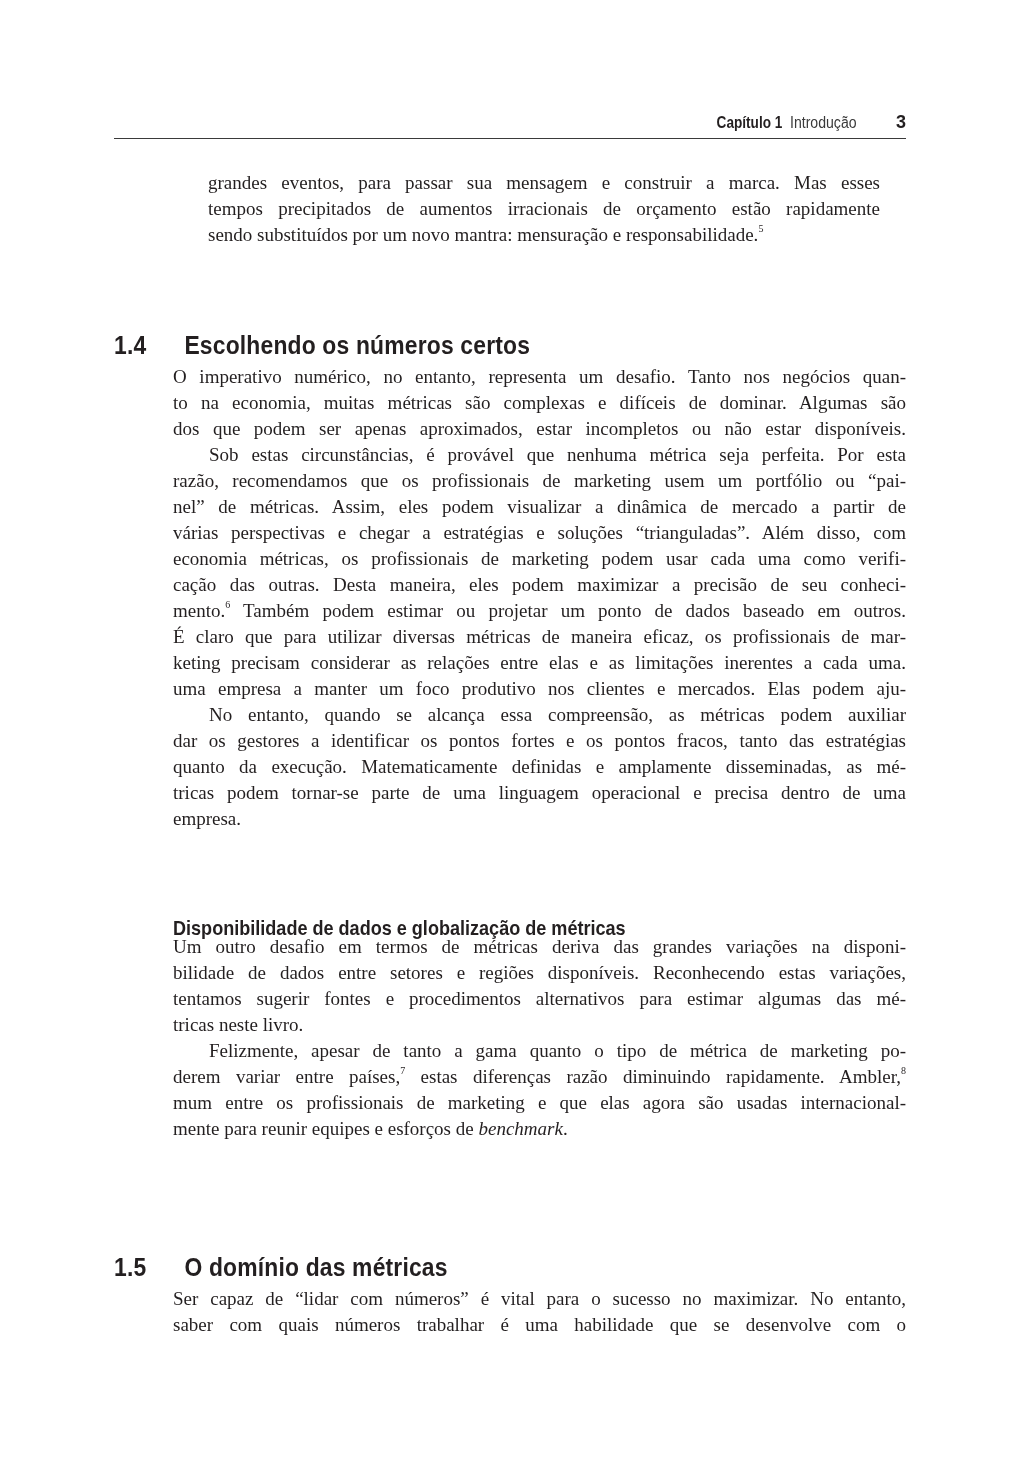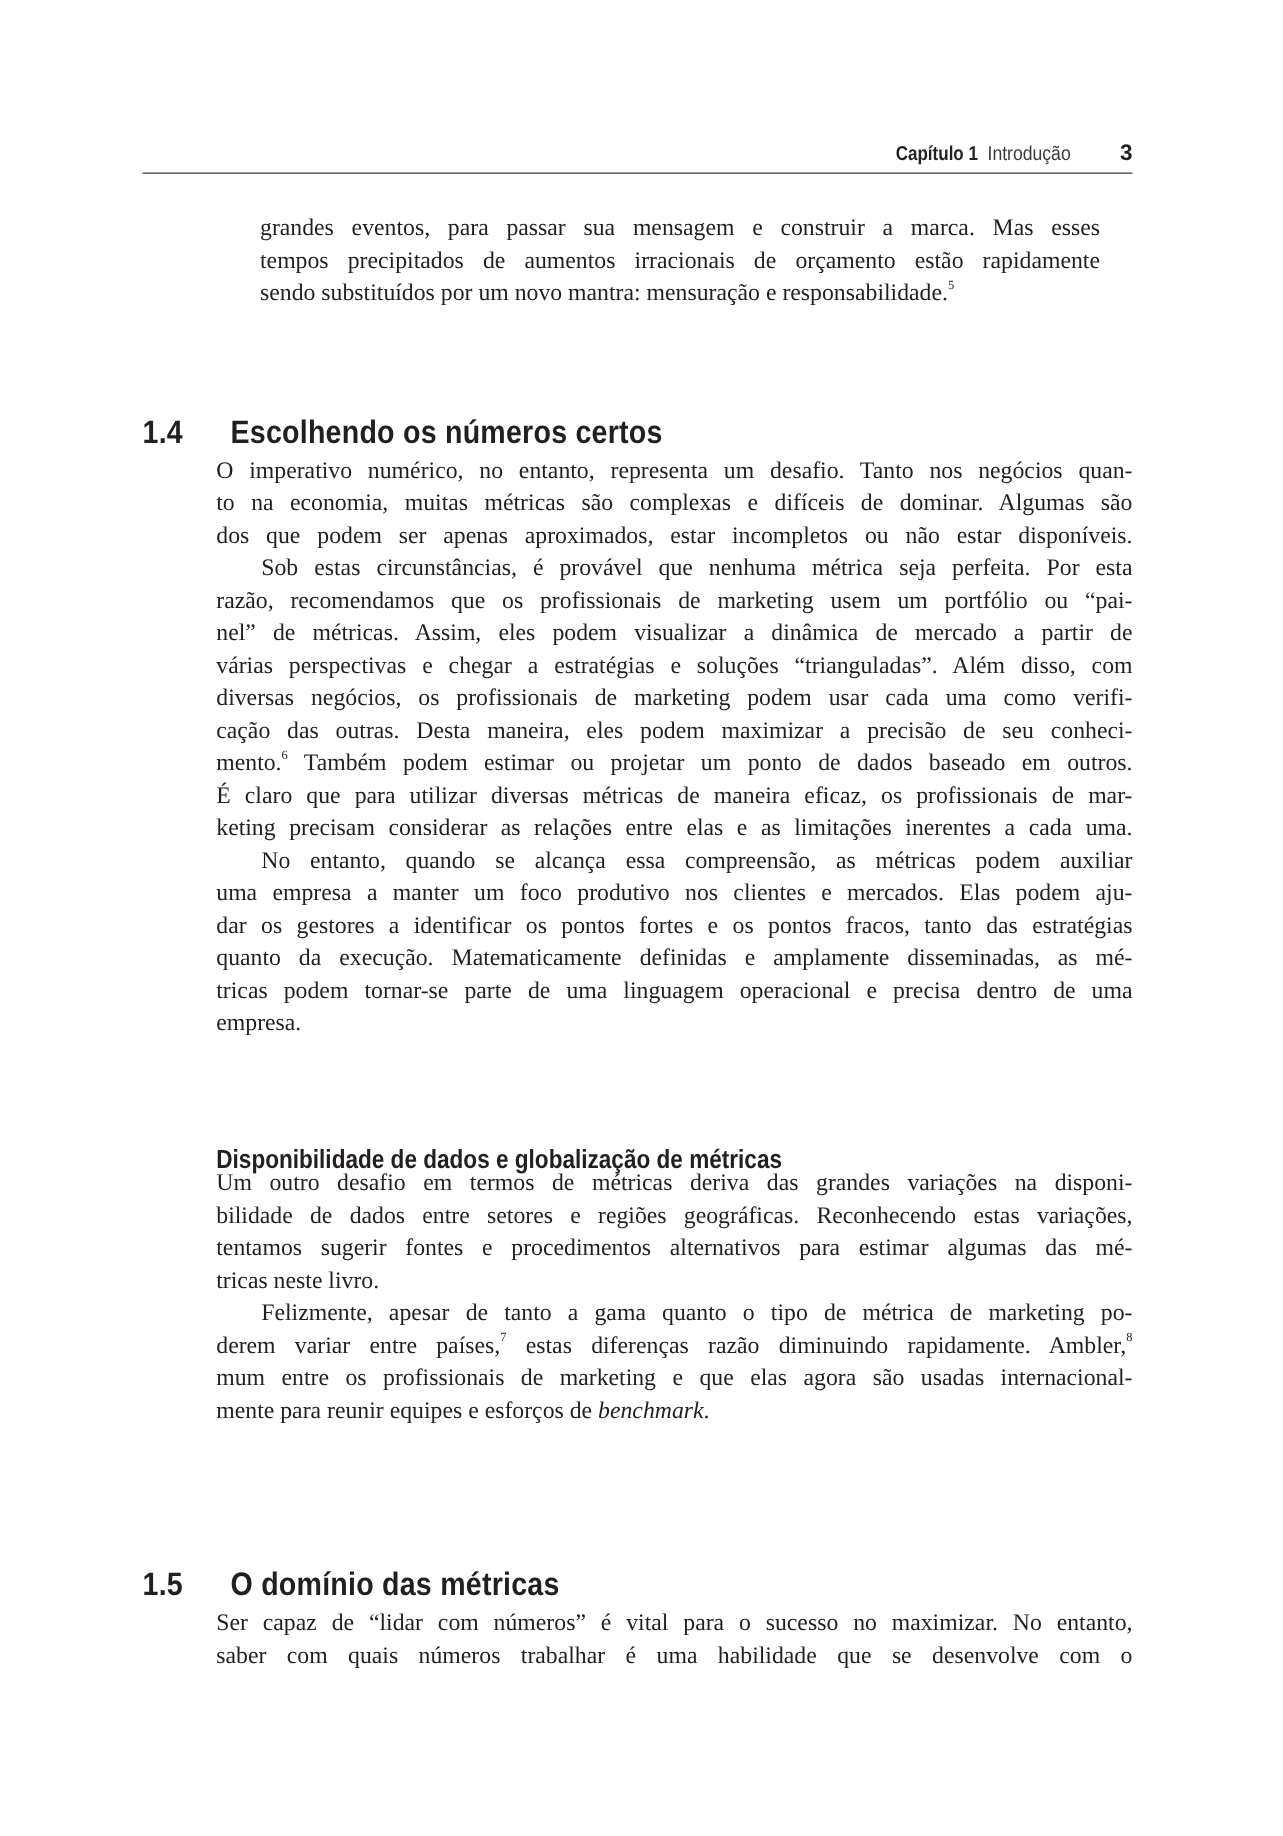--- a/index.html
+++ b/index.html
@@ -84,42 +84,42 @@
   <div>
     <span class="line">O imperativo numérico, no entanto, representa um desafio. Tanto nos negócios quan-</span>
     <span class="line">to na economia, muitas métricas são complexas e difíceis de dominar. Algumas são</span>
     <span class="line">dos que podem ser apenas aproximados, estar incompletos ou não estar disponíveis.</span>
   </div>
   <div>
     <span class="line ind">Sob estas circunstâncias, é provável que nenhuma métrica seja perfeita. Por esta</span>
     <span class="line">razão, recomendamos que os profissionais de marketing usem um portfólio ou “pai-</span>
     <span class="line">nel” de métricas. Assim, eles podem visualizar a dinâmica de mercado a partir de</span>
     <span class="line">várias perspectivas e chegar a estratégias e soluções “trianguladas”. Além disso, com</span>
-    <span class="line">diversas negócios, os profissionais de marketing podem usar cada uma como verifi-</span>
+    <span class="line">economia métricas, os profissionais de marketing podem usar cada uma como verifi-</span>
     <span class="line">cação das outras. Desta maneira, eles podem maximizar a precisão de seu conheci-</span>
     <span class="line"><span>mento.</span><sup>6</sup> <span>Também podem estimar ou projetar um ponto de dados baseado em outros.</span></span>
     <span class="line">É claro que para utilizar diversas métricas de maneira eficaz, os profissionais de mar-</span>
     <span class="line">keting precisam considerar as relações entre elas e as limitações inerentes a cada uma.</span>
   </div>
   <div>
+    <span class="line">uma empresa a manter um foco produtivo nos clientes e mercados. Elas podem aju-</span>
     <span class="line ind">No entanto, quando se alcança essa compreensão, as métricas podem auxiliar</span>
-    <span class="line">uma empresa a manter um foco produtivo nos clientes e mercados. Elas podem aju-</span>
     <span class="line">dar os gestores a identificar os pontos fortes e os pontos fracos, tanto das estratégias</span>
     <span class="line">quanto da execução. Matematicamente definidas e amplamente disseminadas, as mé-</span>
     <span class="line">tricas podem tornar-se parte de uma linguagem operacional e precisa dentro de uma</span>
     <span class="line last">empresa.</span>
   </div>
 </div>
 
 <h3 class="subheading">Disponibilidade de dados e globalização de métricas</h3>
 
 <div class="body-block b14s serif">
   <div>
     <span class="line">Um outro desafio em termos de métricas deriva das grandes variações na disponi-</span>
-    <span class="line">bilidade de dados entre setores e regiões geográficas. Reconhecendo estas variações,</span>
+    <span class="line">bilidade de dados entre setores e regiões disponíveis. Reconhecendo estas variações,</span>
     <span class="line">tentamos sugerir fontes e procedimentos alternativos para estimar algumas das mé-</span>
     <span class="line last">tricas neste livro.</span>
   </div>
   <div>
     <span class="line ind">Felizmente, apesar de tanto a gama quanto o tipo de métrica de marketing po-</span>
     <span class="line"><span>derem variar entre países,</span><sup>7</sup> <span>estas diferenças razão diminuindo rapidamente. Ambler,</span><sup>8</sup></span>
     <span class="line">mum entre os profissionais de marketing e que elas agora são usadas internacional-</span>
     <span class="line last"><span>mente para reunir equipes e esforços de</span> <em>benchmark</em><span>.</span></span>
   </div>
 </div>

